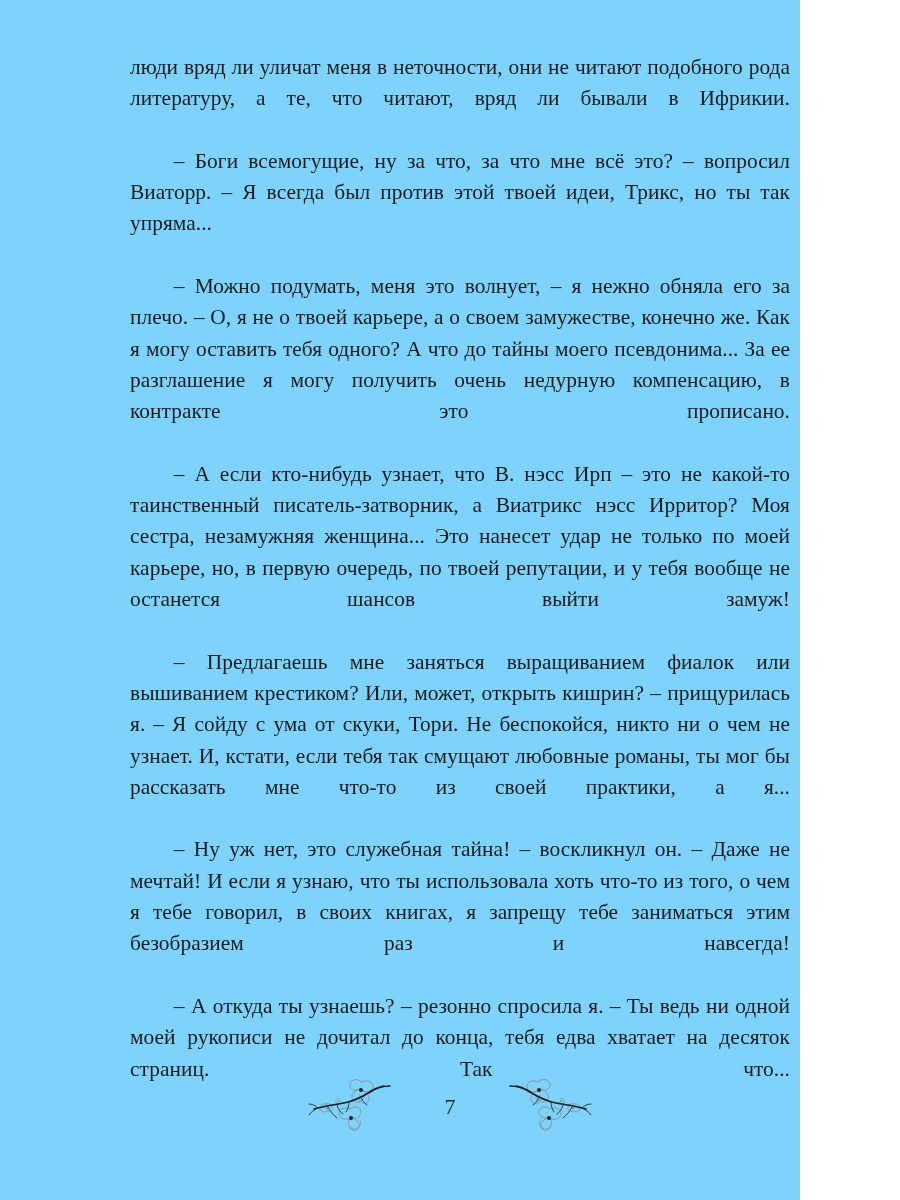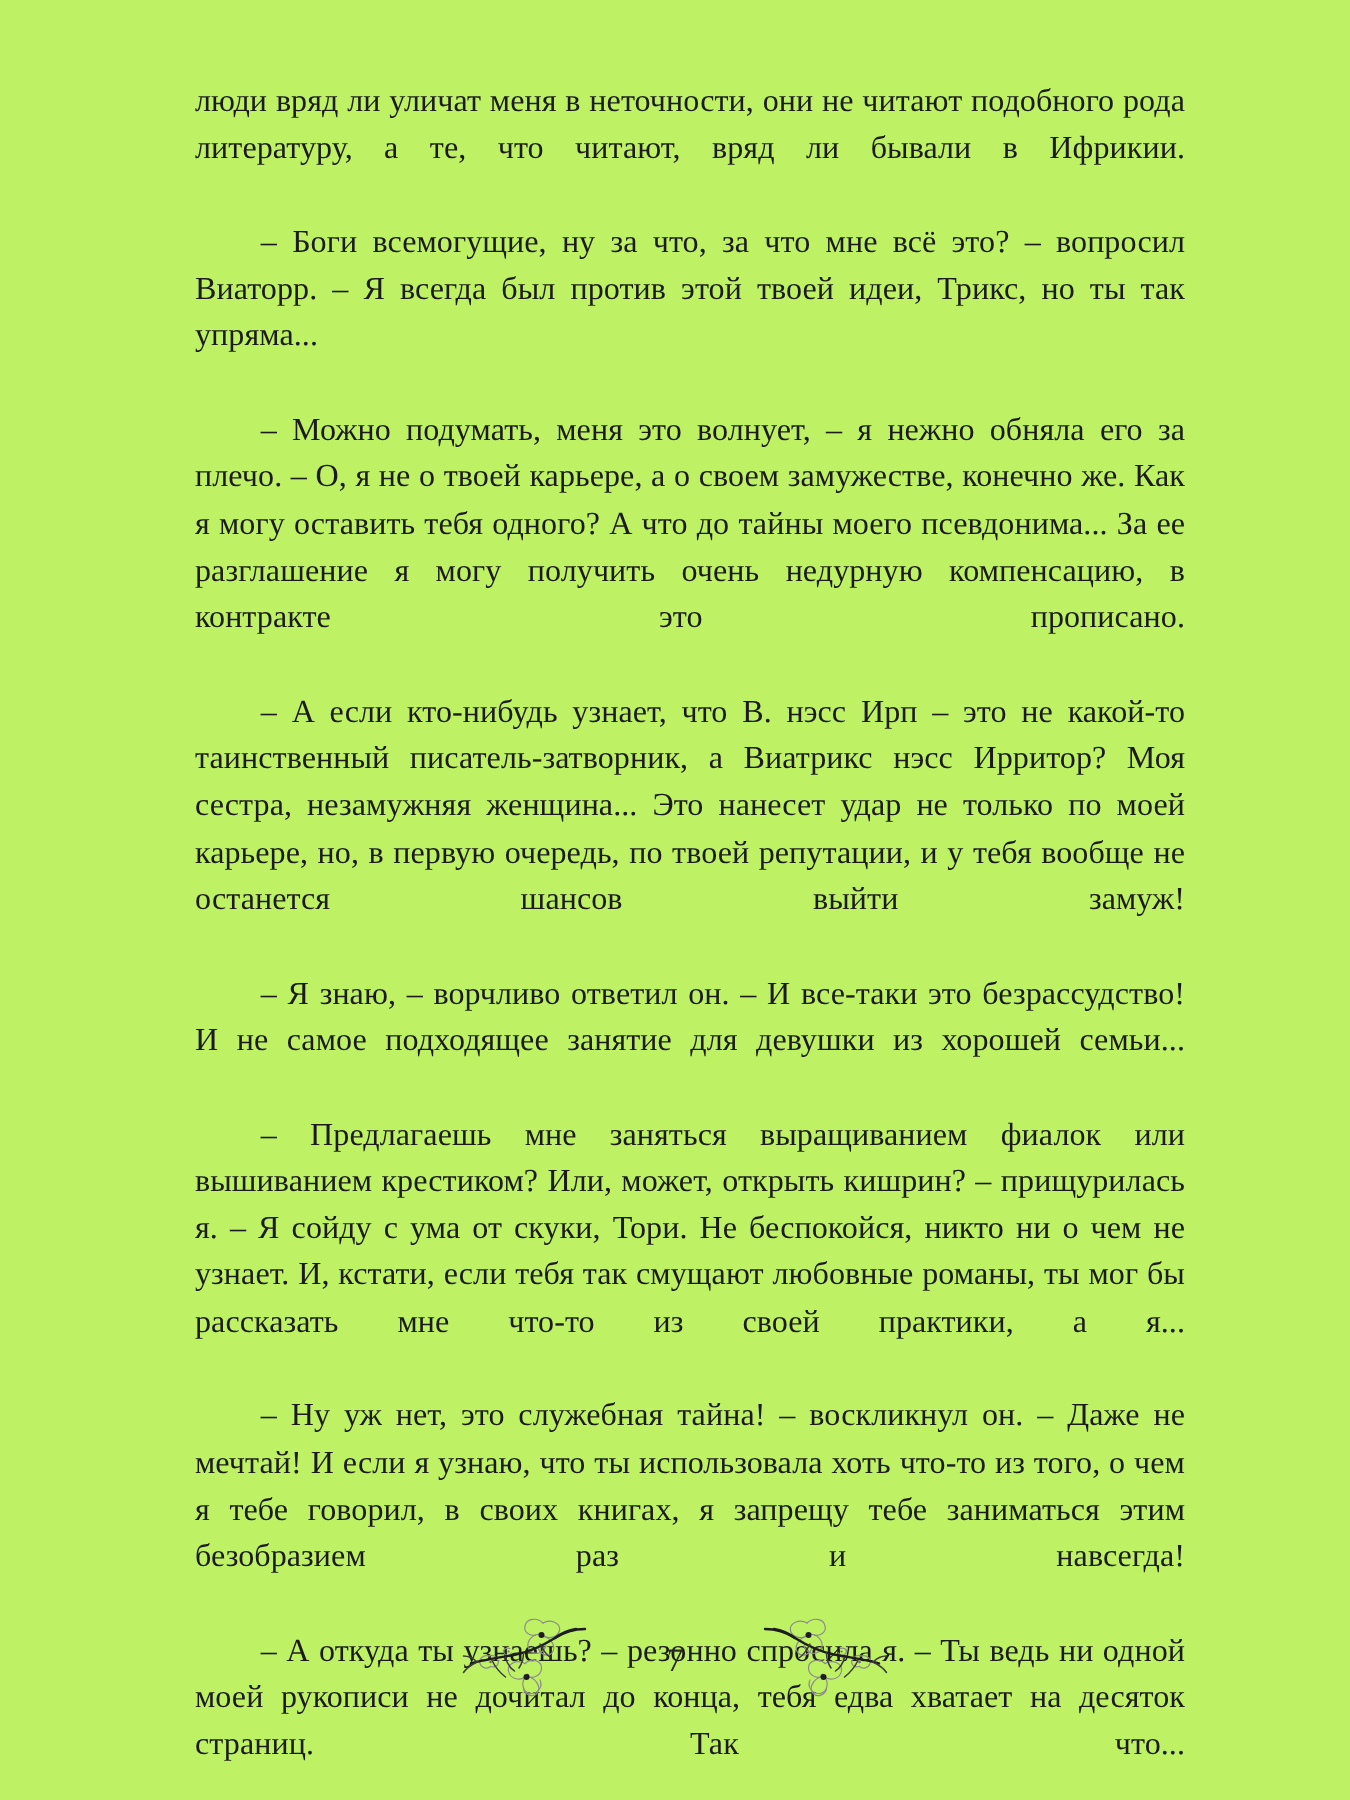--- a/index.html
+++ b/index.html
@@ -11,23 +11,23 @@
   body {
     width: 900px;
     height: 1200px;
     overflow: hidden;
     font-family: "Liberation Serif", "DejaVu Serif", serif;
     color: #1b1b1b;
   }
 
   .page {
     position: relative;
-    width: 900px;
+    width: 800px;
     height: 1200px;
-    background: #bef264;
+    background: #7dd3fc;
     box-sizing: border-box;
   }
 
   
   .textblock {
     position: absolute;
     left: 130px;
     top: 52px;
     width: 660px;
   }
@@ -96,21 +96,20 @@
 </head>
 <body>
 
 <div class="page">
 
   <div class="textblock">
     <p class="para cont">люди вряд ли уличат меня в неточности, они не читают подобного рода литературу, а те, что читают, вряд ли бывали в Ифрикии.</p>
     <p class="para indent">– Боги всемогущие, ну за что, за что мне всё это? – вопросил Виаторр. – Я всегда был против этой твоей идеи, Трикс, но ты так упряма...</p>
     <p class="para indent">– Можно подумать, меня это волнует, – я нежно обняла его за плечо. – О, я не о твоей карьере, а о своем замужестве, конечно же. Как я могу оставить тебя одного? А что до тайны моего псевдонима... За ее разглашение я могу получить очень недурную компенсацию, в контракте это прописано.</p>
     <p class="para indent">– А если кто-нибудь узнает, что В. нэсс Ирп – это не какой-то таинственный писатель-затворник, а Виатрикс нэсс Ирритор? Моя сестра, незамужняя женщина... Это нанесет удар не только по моей карьере, но, в первую очередь, по твоей репутации, и у тебя вообще не останется шансов выйти замуж!</p>
-    <p class="para indent">– Я знаю, – ворчливо ответил он. – И все-таки это безрассудство! И не самое подходящее занятие для девушки из хорошей семьи...</p>
     <p class="para indent">– Предлагаешь мне заняться выращиванием фиалок или вышиванием крестиком? Или, может, открыть кишрин? – прищурилась я. – Я сойду с ума от скуки, Тори. Не беспокойся, никто ни о чем не узнает. И, кстати, если тебя так смущают любовные романы, ты мог бы рассказать мне что-то из своей практики, а я...</p>
     <p class="para indent">– Ну уж нет, это служебная тайна! – воскликнул он. – Даже не мечтай! И если я узнаю, что ты использовала хоть что-то из того, о чем я тебе говорил, в своих книгах, я запрещу тебе заниматься этим безобразием раз и навсегда!</p>
     <p class="para indent">– А откуда ты узнаешь? – резонно спросила я. – Ты ведь ни одной моей рукописи не дочитал до конца, тебя едва хватает на десяток страниц. Так что...</p>
 
   </div>
 
   <div class="footer">
 
     <svg class="ornament" viewBox="0 0 118 62" aria-hidden="true">
       <g fill="none" stroke="#8c8c8c" stroke-width="0.8" stroke-linecap="round" stroke-linejoin="round">

